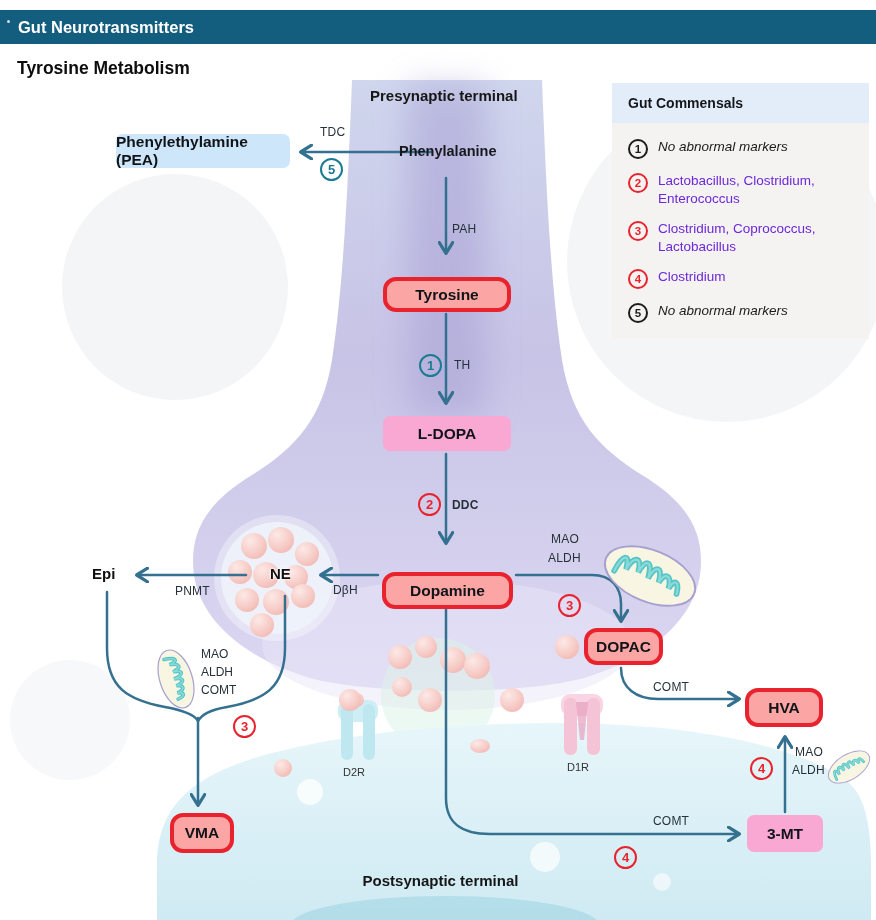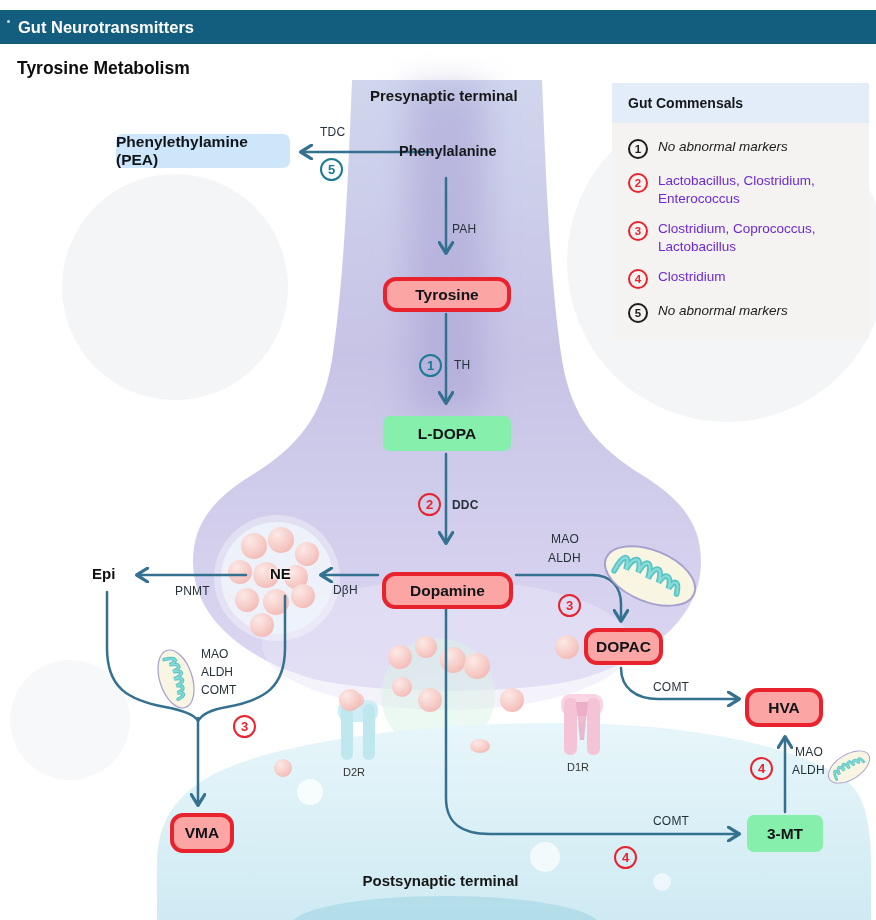--- a/index.html
+++ b/index.html
@@ -13,21 +13,21 @@
   
   svg.layer{position:absolute;left:0;top:0;width:876px;height:920px;}
   
   .lbl{position:absolute;white-space:nowrap;}
   .terminal-lbl{font-weight:bold;font-size:15px;color:#161616;text-align:center;}
   .enz{font-size:12px;color:#26323a;letter-spacing:.2px;}
   .node-txt{font-weight:bold;font-size:14.5px;color:#16181c;}
   .enz-stack{position:absolute;font-size:12px;color:#26323a;line-height:18px;white-space:nowrap;}
   
   .bx{position:absolute;box-sizing:border-box;display:flex;align-items:center;justify-content:center;
-      font-weight:bold;font-size:15.5px;color:#101418;border-radius:7px;background:#86efac;}
+      font-weight:bold;font-size:15.5px;color:#101418;border-radius:7px;background:#f9a8d4;}
   .bx.red{border:4px solid #e8232d;border-radius:13px;background:#fca5a5;}
   
   .mk{position:absolute;width:23px;height:23px;box-sizing:border-box;border-radius:50%;
       display:flex;align-items:center;justify-content:center;font-size:13px;font-weight:bold;background:transparent;}
   .mk.teal{border:2.2px solid #1b7b93;color:#1b7b93;}
   .mk.red{border:2.2px solid #e8232d;color:#e8232d;}
   
   .rcp{font-size:11px;color:#333;}
   
   .legend{position:absolute;left:612px;top:83px;width:257px;}

